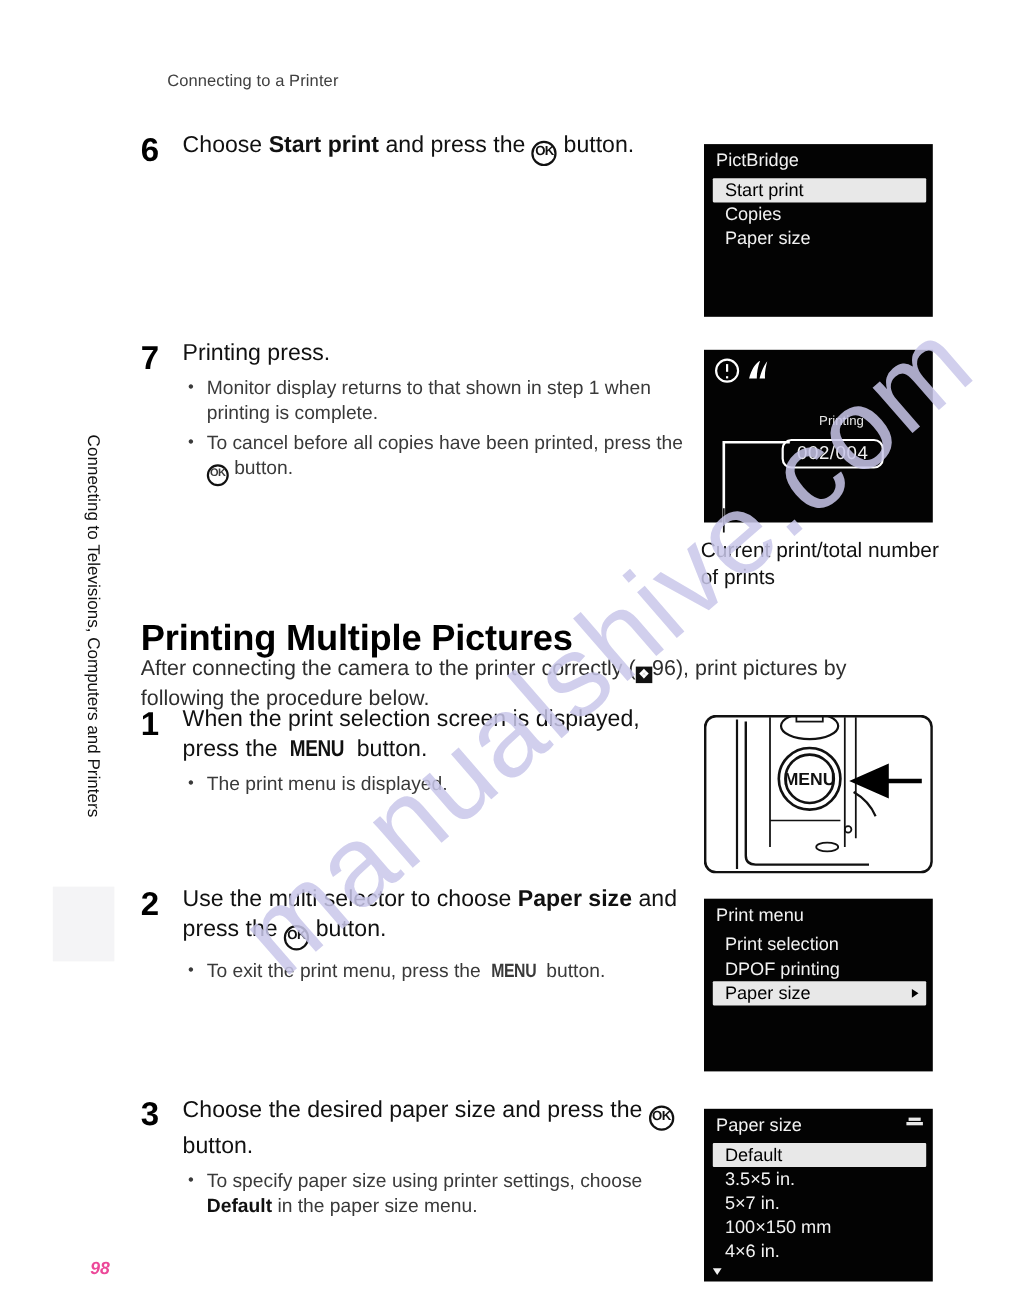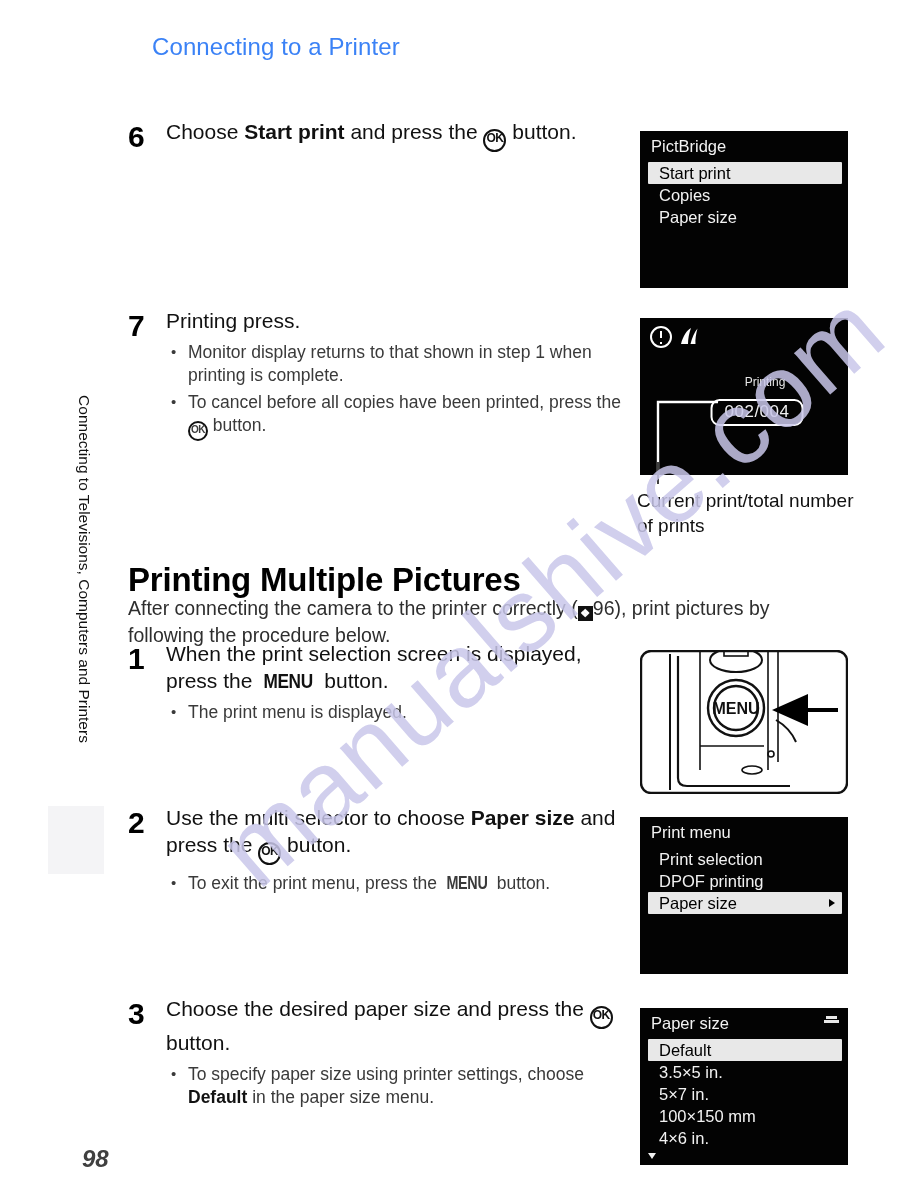--- a/index.html
+++ b/index.html
@@ -38,24 +38,24 @@
     letter-spacing: 2px;
     white-space: nowrap;
     transform-origin: left top;
   }
   .wm-1 { left: 196px; top: 820px; transform: rotate(-41deg); }
 
   
   .running-head {
     position: absolute;
     left: 152px;
-    top: 33px;
-    font-size: 24px;
+    top: 65px;
+    font-size: 15px;
     letter-spacing: .1px;
-    color: #3b82f6;
+    color: #404040;
   }
 
   
   .side-tab-text {
     position: absolute;
     left: -126px;
     top: 560px;
     width: 420px;
     font-size: 15.5px;
     color: #111;
@@ -71,24 +71,24 @@
     width: 56px;
     height: 68px;
     background: #f4f4f6;
   }
 
   
   .page-number {
     position: absolute;
     left: 82px;
     top: 1145px;
-    font-size: 24px;
+    font-size: 16px;
     font-style: italic;
     font-weight: 600;
-    color: #404040;
+    color: #ec4899;
   }
 
   
   .step {
     position: absolute;
   }
   .step-num {
     position: absolute;
     font-size: 30px;
     font-weight: bold;

